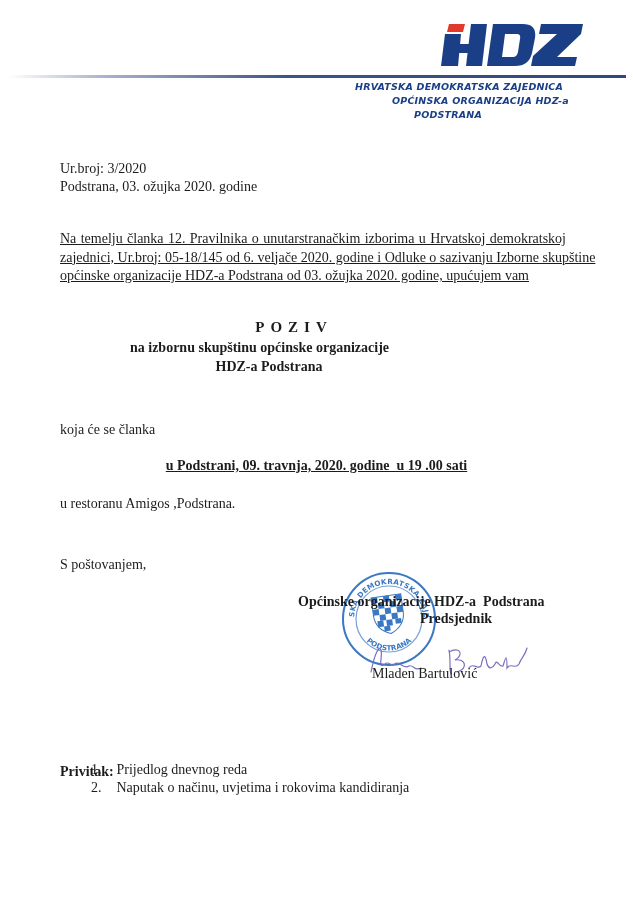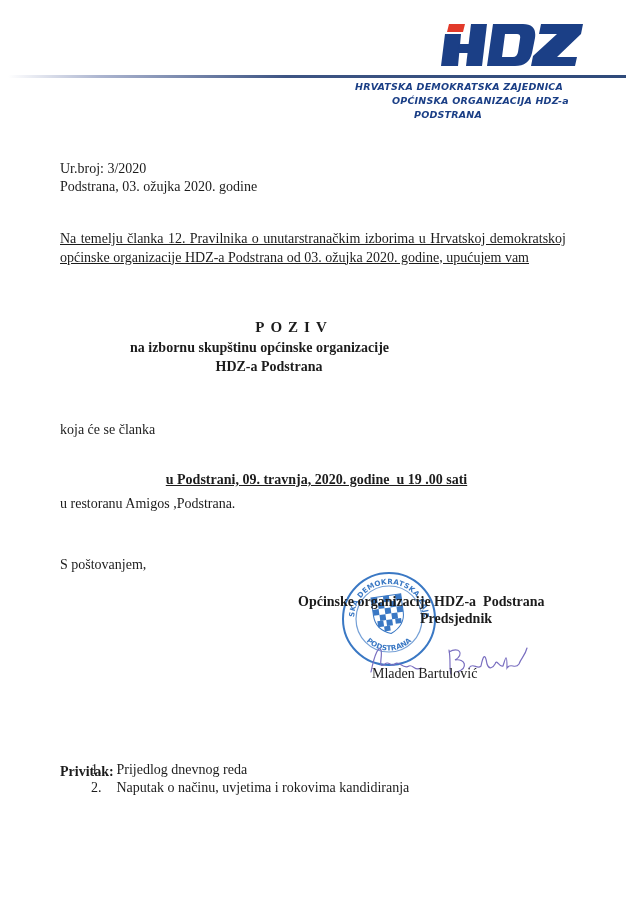--- a/index.html
+++ b/index.html
@@ -23,21 +23,21 @@
     .txt { font-size: 14px; line-height: 18px; white-space: nowrap; }
     .ref { left: 60px; top: 160px; }
     .place { left: 60px; top: 178px; }
     .para { left: 60px; top: 230px; width: 506px; font-size: 14px; line-height: 18.6px; text-align: justify; text-align-last: left; text-decoration: underline; }
     .para span { display: block; white-space: nowrap; }
     .para .j { text-align: justify; text-align-last: justify; }
     .poziv { left: 0; width: 588px; top: 319px; text-align: center; font-weight: bold; font-size: 15px; letter-spacing: 6px; }
     .sub1 { left: 0; width: 519px; top: 340px; text-align: center; font-weight: bold; font-size: 14px; }
     .sub2 { left: 0; width: 538px; top: 359px; text-align: center; font-weight: bold; font-size: 14px; }
     .koja { left: 60px; top: 421px; }
-    .when { left: 0; width: 633px; top: 458px; text-align: center; font-weight: bold; text-decoration: underline; font-size: 14px; white-space: pre; margin-top: 14px; }
+    .when { left: 0; width: 633px; top: 458px; text-align: center; font-weight: bold; text-decoration: underline; font-size: 14px; white-space: pre; }
     .where { left: 60px; top: 495px; }
     .regards { left: 60px; top: 556px; }
     .stamp { left: 340px; top: 570px; width: 98px; height: 98px; }
     .pres { left: 420px; top: 611px; font-weight: bold; font-size: 14px; }
     .pres-org { left: 298px; top: 594px; font-weight: bold; font-size: 14px; white-space: pre; }
     .sig { left: 365px; top: 642px; width: 170px; height: 40px; }
     .name { left: 372px; top: 665px; font-size: 14px; }
     .att { left: 60px; top: 764px; font-weight: bold; font-size: 14px; }
     .att-list { left: 82px; top: 752px; margin: 9px; padding: 0; list-style: none; font-size: 14px; line-height: 18px; }
     .att-list li { white-space: nowrap; }
@@ -63,20 +63,21 @@
 <div class="abs rule"></div>
 <div class="abs org-line org1">HRVATSKA DEMOKRATSKA ZAJEDNICA</div>
 <div class="abs org-line org2">OPĆINSKA  ORGANIZACIJA HDZ-a</div>
 <div class="abs org-line org3">PODSTRANA</div>
 
 <div class="abs txt ref">Ur.broj: 3/2020</div>
 <div class="abs txt place">Podstrana, 03. ožujka 2020. godine</div>
 
 <div class="abs para">
   <span class="j">Na temelju članka 12. Pravilnika o unutarstranačkim izborima u Hrvatskoj demokratskoj</span>
+  <span class="j">zajednici, Ur.broj: 05-18/145 od 6. veljače 2020. godine i Odluke o sazivanju Izborne skupštine</span>
   <span>općinske organizacije HDZ-a Podstrana od 03. ožujka 2020. godine, upućujem vam</span>
 </div>
 
 <div class="abs poziv">POZIV</div>
 <div class="abs sub1">na izbornu skupštinu općinske organizacije</div>
 <div class="abs sub2">HDZ-a Podstrana</div>
 
 <div class="abs txt koja">koja će se članka</div>
 <div class="abs when">u Podstrani, 09. travnja, 2020. godine  u 19 .00 sati</div>
 <div class="abs txt where">u restoranu Amigos ,Podstrana.</div>

